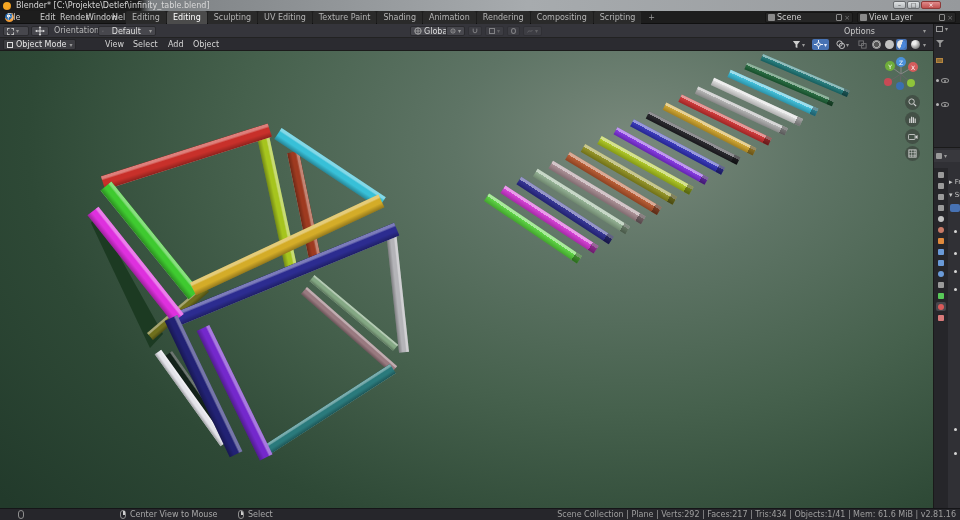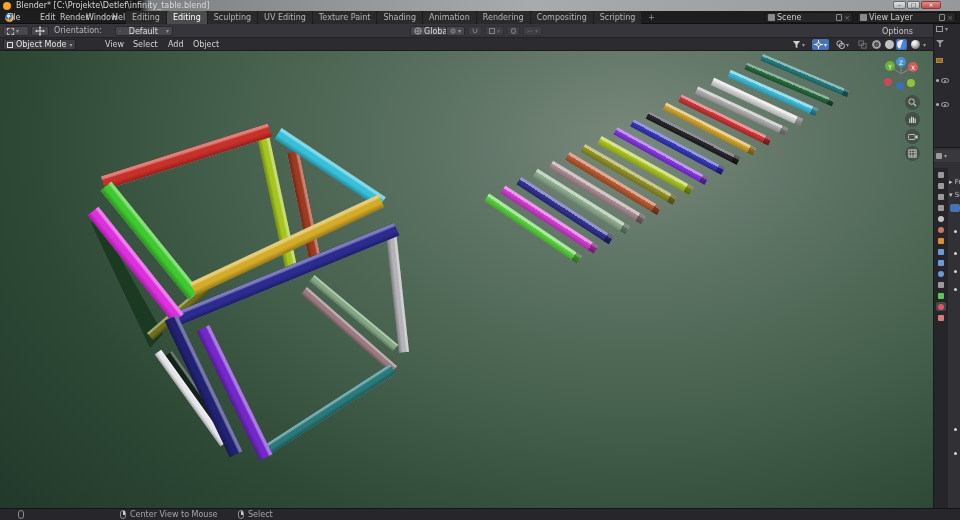--- a/index.html
+++ b/index.html
@@ -143,21 +143,21 @@
       <span class="mini" style="width:7px;height:7px;border:1px dashed #bbb;"></span>
       <span class="chev">▾</span>
     </span>
     <span class="tbtn" style="left:31px;width:18px;">
       <svg width="10" height="10" viewBox="0 0 12 12">
         <path d="M6 1.5 V10.5 M1.5 6 H10.5" stroke="#ddd" stroke-width="1.2"></path>
         <path d="M6 0 L4.5 2.5 H7.5 Z M6 12 L4.5 9.5 H7.5 Z M0 6 L2.5 4.5 V7.5 Z M12 6 L9.5 4.5 V7.5 Z" fill="#ddd"></path>
       </svg>
     </span>
     <span class="tlabel" style="left:54px">Orientation:</span>
-    <span class="tbtn" style="left:115px;width:58px;gap:8px;">
+    <span class="tbtn" style="left:98px;width:58px;gap:8px;">
       <svg width="8" height="8" viewBox="0 0 10 10">
         <path d="M5 9 V2 M5 9 L9 6 M5 9 L1 6" stroke="#bbb" stroke-width="1" fill="none"></path>
       </svg>
       <span style="flex:1">Default</span>
       <span class="chev">▾</span>
     </span>
     <span class="tbtn" style="left:410px;width:50px;">
       <svg width="8" height="8" viewBox="0 0 10 10">
         <circle cx="5" cy="5" r="4" stroke="#bbb" fill="none" stroke-width="1"></circle>
           <path d="M1 5 H9 M5 1 V9" stroke="#bbb" stroke-width=".8"></path>
@@ -183,21 +183,21 @@
     </span>
     <span class="tbtn dim" style="left:507px;width:13px;">
       <span style="width:6px;height:6px;border:1px solid #ddd;border-radius:50%;display:inline-block;"></span>
     </span>
     <span class="tbtn dim" style="left:523px;width:19px;">
       <svg width="9" height="8" viewBox="0 0 12 10">
         <path d="M1 8 C4 1 8 9 11 3" stroke="#ddd" fill="none"></path>
       </svg>
       <span class="chev">▾</span>
     </span>
-    <span class="tbtn" style="left:878px;width:48px;background:transparent;border-color:transparent;gap:48px;">
+    <span class="tbtn" style="left:840px;width:48px;background:transparent;border-color:transparent;gap:48px;">
       <span style="flex:1;color:#c9c9c9;">Options</span>
       <span class="chev">▾</span>
     </span>
   </div>
 
   <div class="vheader">
     <span class="mode-btn">
       <span style="width:6px;height:6px;border:1px solid #ddd;"></span>
       <span>Object Mode</span>
       <span class="chev">▾</span>
@@ -417,15 +417,16 @@
       <span class="mouse"></span>
     </span>
     <span class="hint" style="left:120px">
       <span class="mouse mmb"></span>
       <span>Center View to Mouse</span>
     </span>
     <span class="hint" style="left:238px">
       <span class="mouse rmb"></span>
       <span>Select</span>
     </span>
+    <span class="stats">Scene Collection | Plane | Verts:292 | Faces:217 | Tris:434 | Objects:1/41 | Mem: 61.6 MiB | v2.81.16</span>
   </div>
 
 </div>
 
 </body></html>

